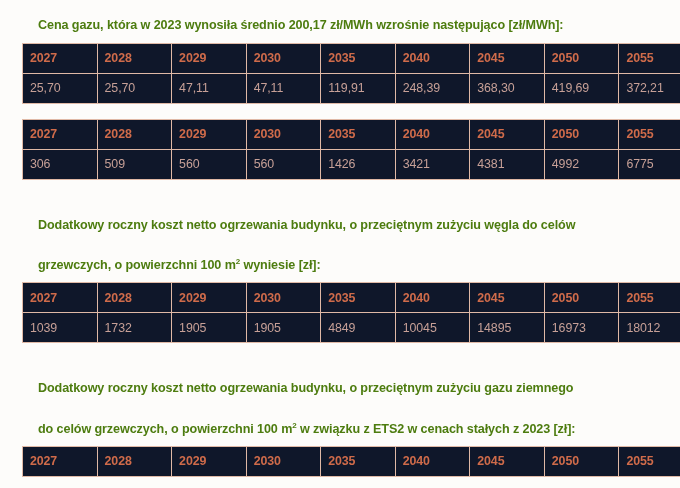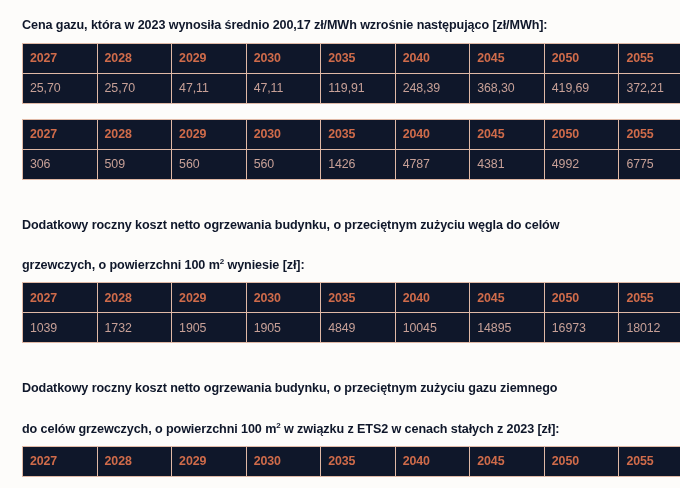--- a/index.html
+++ b/index.html
@@ -20,24 +20,24 @@
     background: #fdfcfa;
     box-sizing: border-box;
     padding: 16px 22px 0 22px;
   }
   .section {
     margin-bottom: 14px;
   }
   .section-title {
     font-size: 12.6px;
     font-weight: bold;
-    color: #0f172a;
+    color: #4d7c0f;
     line-height: 1.55;
     letter-spacing: -0.1px;
-    margin: 0 0 7px 0;
+    margin: 0 0 7px 16px;
     white-space: pre-line;
   }
   .section-title sup {
     font-size: 8px;
     vertical-align: super;
     line-height: 0;
   }
   table.grid {
     border-collapse: collapse;
     width: 672px;
@@ -120,21 +120,21 @@
           <td>2045</td>
           <td>2050</td>
           <td>2055</td>
         </tr>
         <tr class="value-row">
           <td>306</td>
           <td>509</td>
           <td>560</td>
           <td>560</td>
           <td>1426</td>
-          <td>4787</td>
+          <td>3421</td>
           <td>4381</td>
           <td>4992</td>
           <td>6775</td>
         </tr>
       </tbody>
     </table>
   </div>
 
   <div class="section sec3">
     <p class="section-title title-2line">

